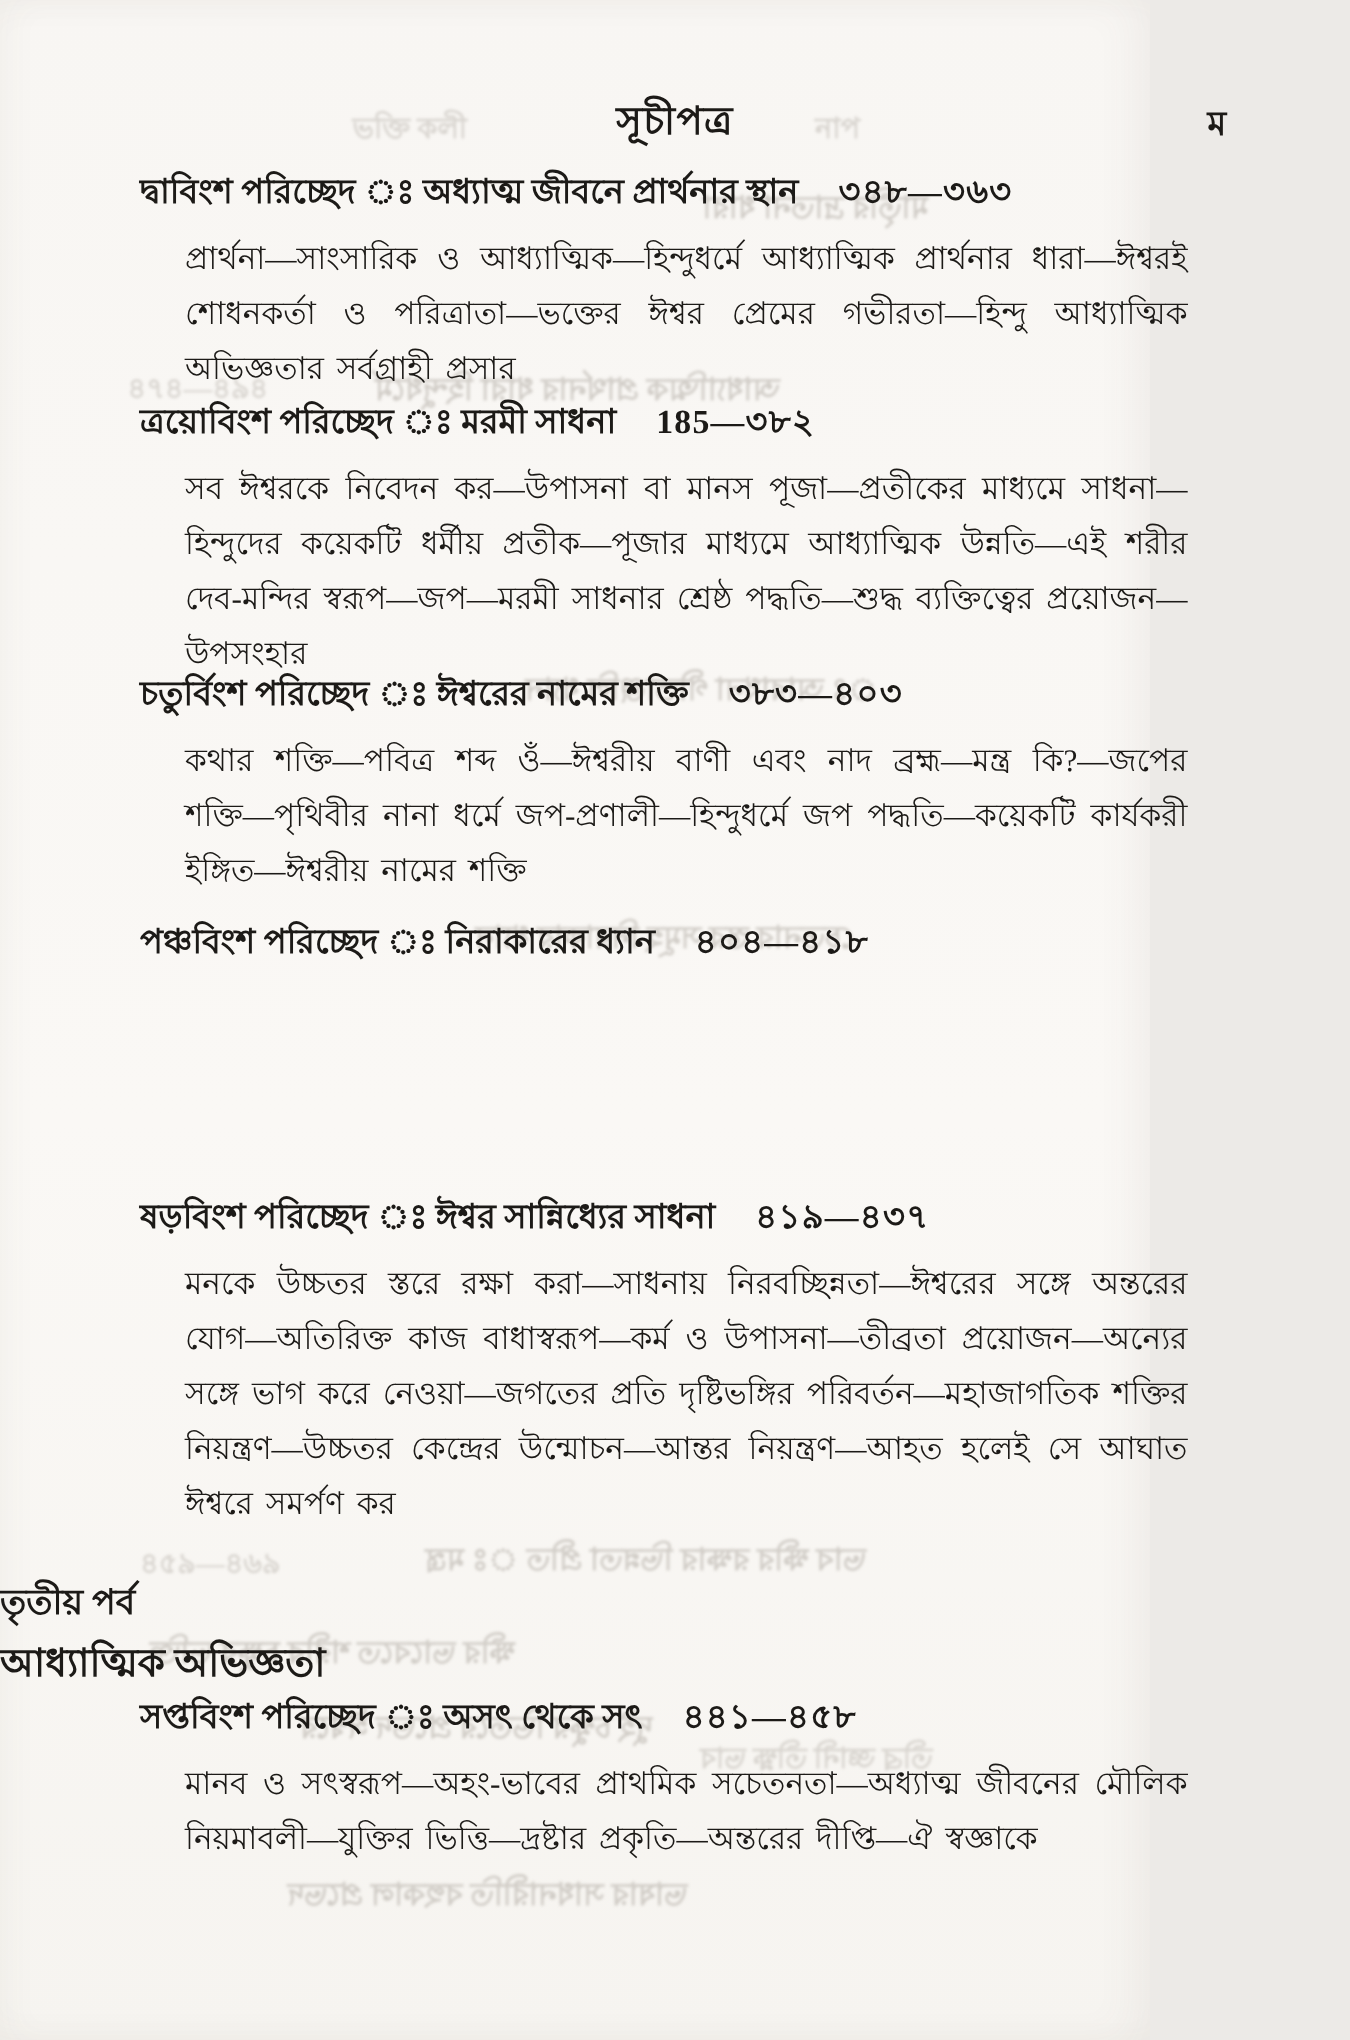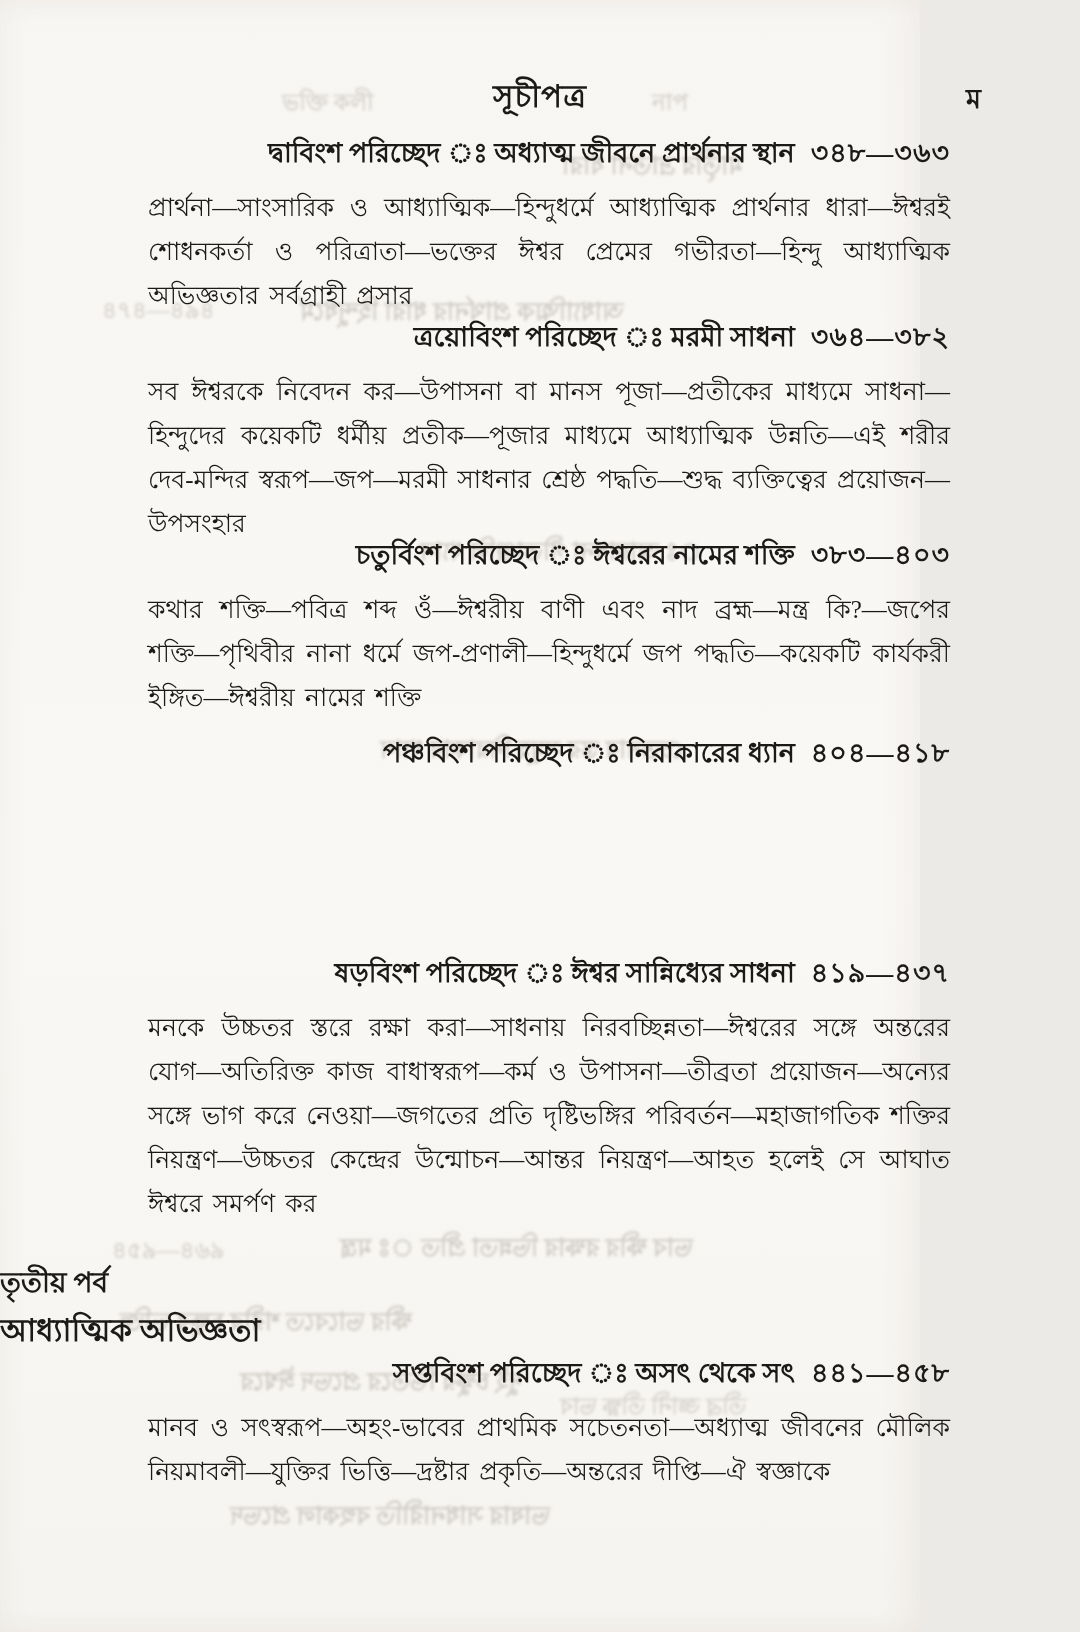--- a/index.html
+++ b/index.html
@@ -26,22 +26,22 @@
   .page-marker{
     position:absolute;top:78px;left:966px;
     font-size:27px;font-weight:bold;
   }
 
   
   .chapter{
     position:absolute;left:112px;width:838px;
   }
   .chapter-head{
-    display:flex;justify-content:flex-end;align-items:baseline;
-    font-size:27px;font-weight:bold;white-space:nowrap;
+    display:flex;justify-content:flex-start;align-items:baseline;
+    font-size:27px;font-weight:bold;white-space:nowrap;gap:16px;
   }
   .chapter-pages{font-size:27px;font-weight:bold;letter-spacing:1px;margin-left:16px;}
   .chapter-body{
     margin:9px 0 0 0;padding-left:36px;
     font-size:25px;line-height:44px;
     text-align:justify;text-justify:inter-word;
     word-spacing:4px;
   }
   .ch1{top:132px;} .ch2{top:316px;} .ch3{top:534px;}
   .ch4{top:732px;} .ch5{top:952px;} .ch6{top:1352px;}
@@ -91,21 +91,21 @@
     <div class="chapter-head">
       <span>দ্বাবিংশ পরিচ্ছেদ ঃ অধ্যাত্ম জীবনে প্রার্থনার স্থান</span>
       <span class="chapter-pages">৩৪৮—৩৬৩</span>
     </div>
     <p class="chapter-body">প্রার্থনা—সাংসারিক ও আধ্যাত্মিক—হিন্দুধর্মে আধ্যাত্মিক প্রার্থনার ধারা—ঈশ্বরই শোধনকর্তা ও পরিত্রাতা—ভক্তের ঈশ্বর প্রেমের গভীরতা—হিন্দু আধ্যাত্মিক অভিজ্ঞতার সর্বগ্রাহী প্রসার</p>
   </div>
 
   <div class="chapter ch2">
     <div class="chapter-head">
       <span>ত্রয়োবিংশ পরিচ্ছেদ ঃ মরমী সাধনা</span>
-      <span class="chapter-pages">৩৬৪—৩৮২</span>
+      <span class="chapter-pages">185—৩৮২</span>
     </div>
     <p class="chapter-body">সব ঈশ্বরকে নিবেদন কর—উপাসনা বা মানস পূজা—প্রতীকের মাধ্যমে সাধনা—হিন্দুদের কয়েকটি ধর্মীয় প্রতীক—পূজার মাধ্যমে আধ্যাত্মিক উন্নতি—এই শরীর দেব-মন্দির স্বরূপ—জপ—মরমী সাধনার শ্রেষ্ঠ পদ্ধতি—শুদ্ধ ব্যক্তিত্বের প্রয়োজন—উপসংহার</p>
   </div>
 
   <div class="chapter ch3">
     <div class="chapter-head">
       <span>চতুর্বিংশ পরিচ্ছেদ ঃ ঈশ্বরের নামের শক্তি</span>
       <span class="chapter-pages">৩৮৩—৪০৩</span>
     </div>
     <p class="chapter-body">কথার শক্তি—পবিত্র শব্দ ওঁ—ঈশ্বরীয় বাণী এবং নাদ ব্রহ্ম—মন্ত্র কি?—জপের শক্তি—পৃথিবীর নানা ধর্মে জপ-প্রণালী—হিন্দুধর্মে জপ পদ্ধতি—কয়েকটি কার্যকরী ইঙ্গিত—ঈশ্বরীয় নামের শক্তি</p>

